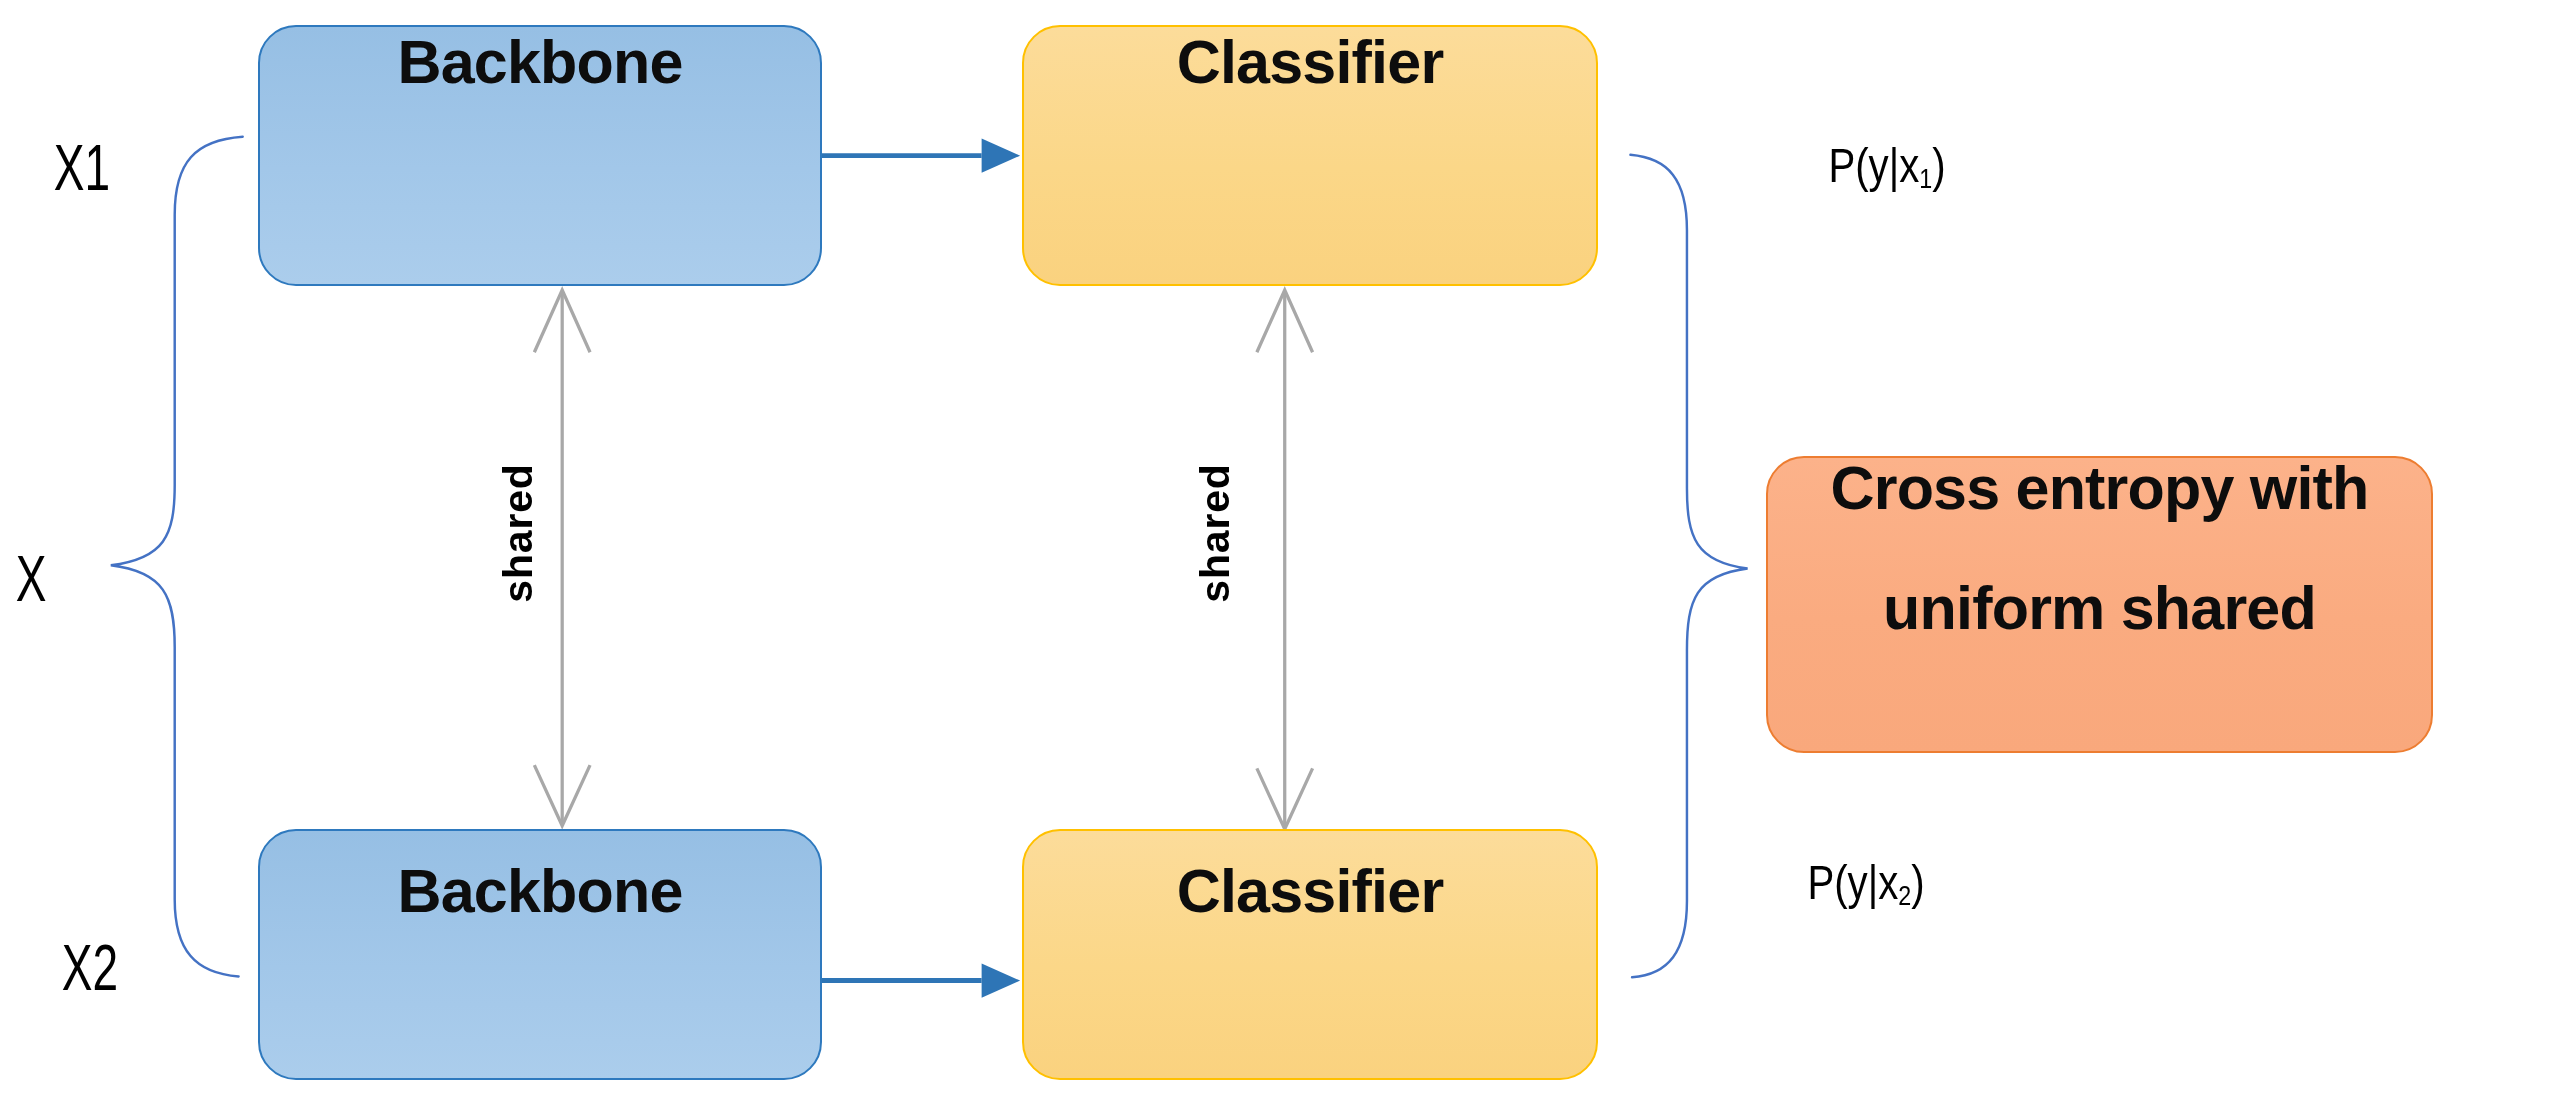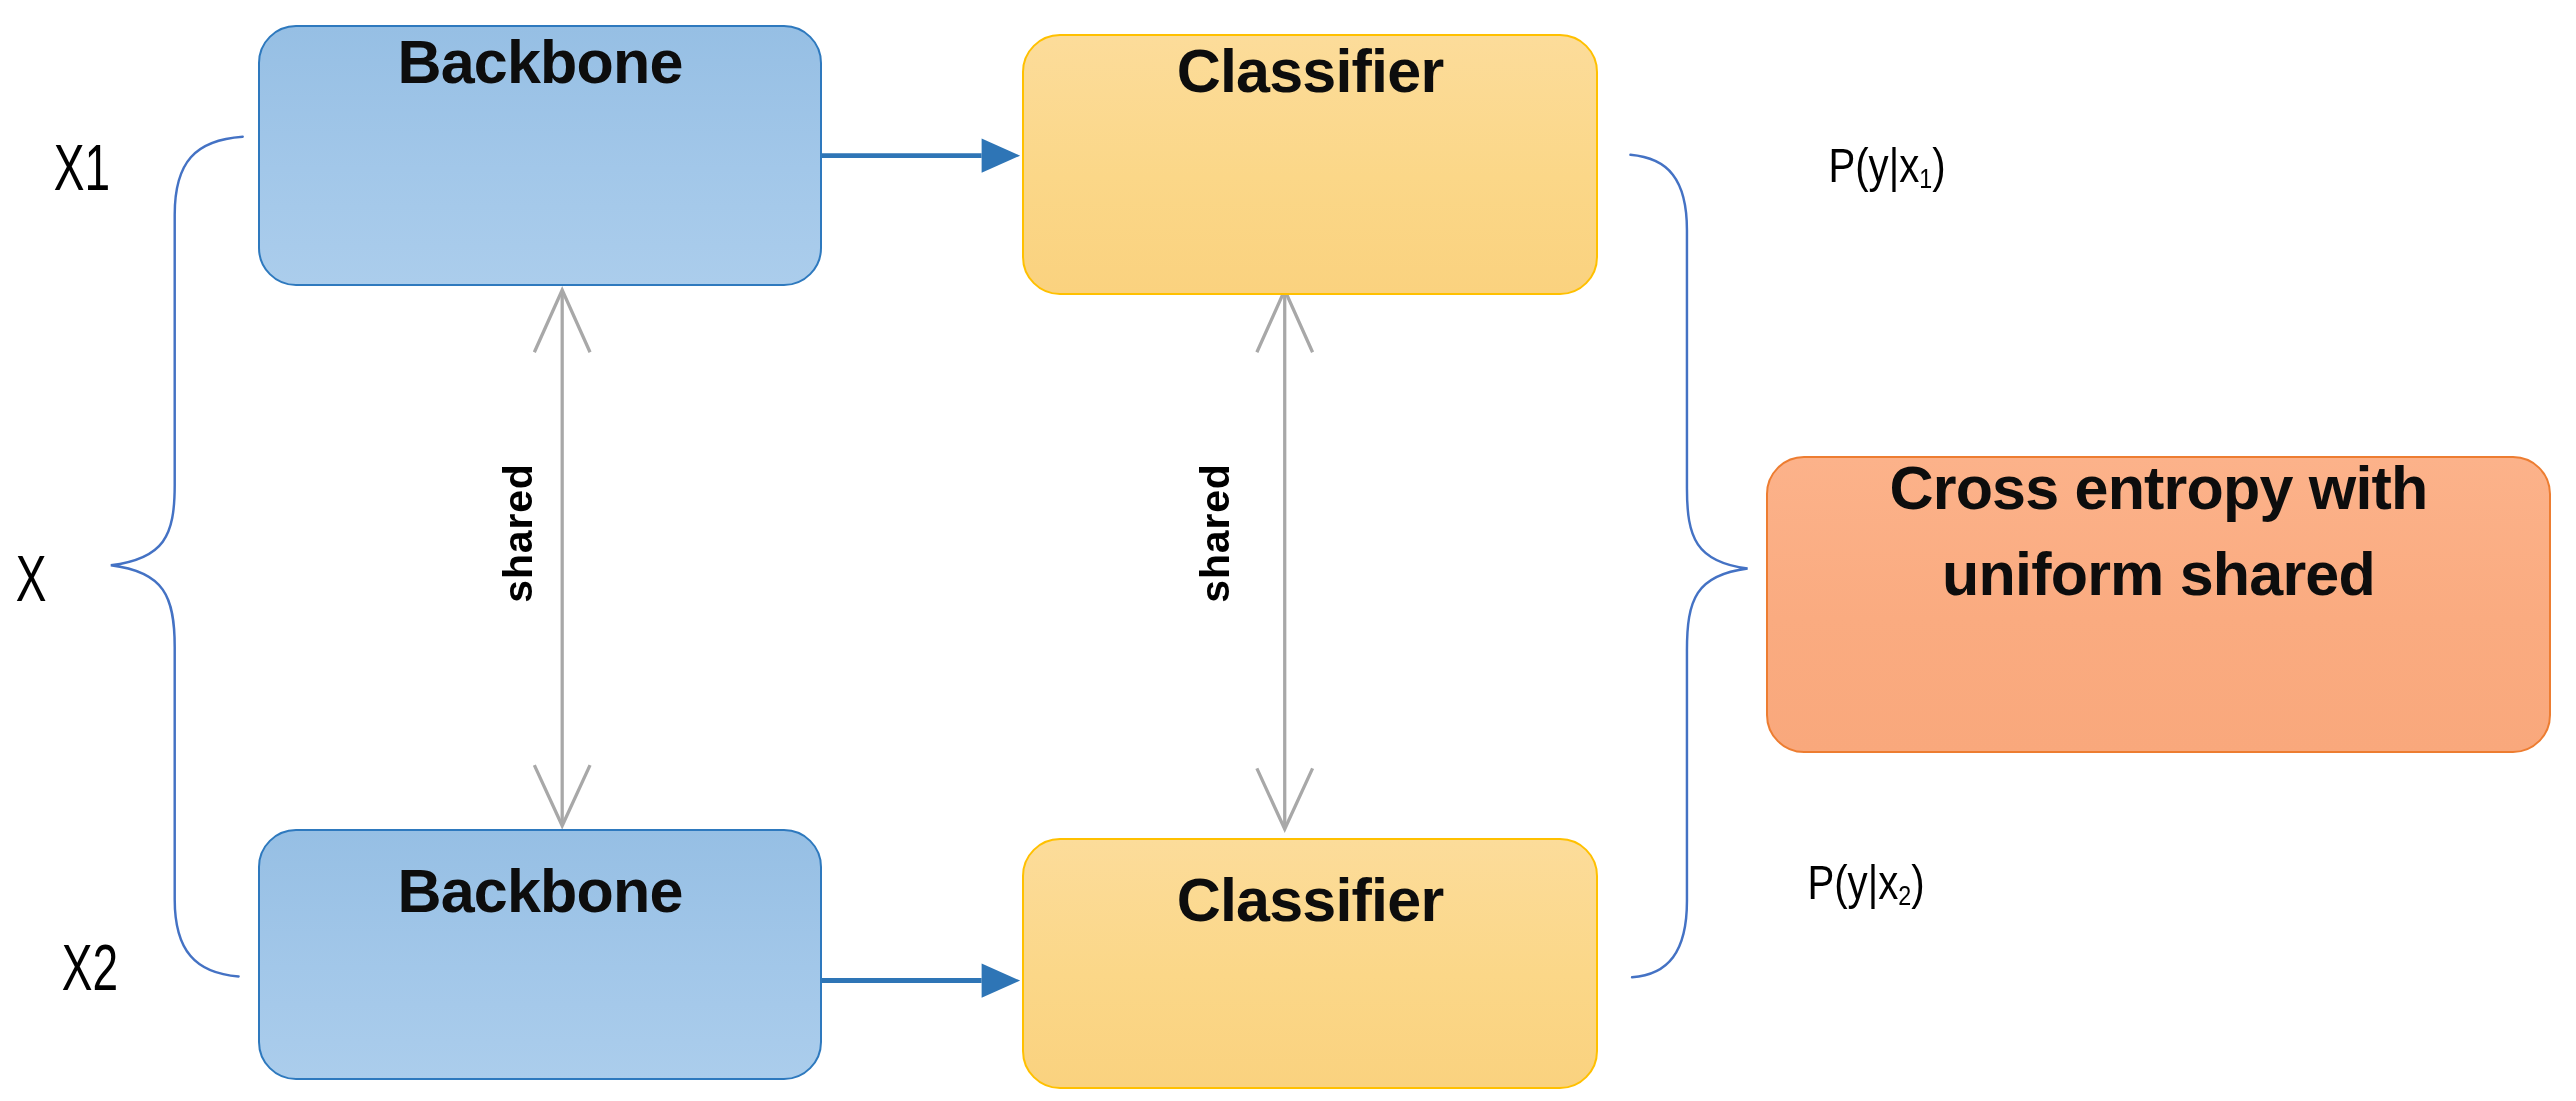--- a/index.html
+++ b/index.html
@@ -29,34 +29,33 @@
     box-sizing: border-box;
     text-align: center;
   }
   .node.blue {
     background: linear-gradient(180deg, #96BFE4 0%, #A2C7E9 55%, #ABCDEC 100%);
     border: 2.5px solid #2E79BE;
   }
   .node.gold {
     background: linear-gradient(180deg, #FCDC9A 0%, #FBD788 55%, #FAD27F 100%);
     border: 2.5px solid #FFC000;
-    margin-top: 9px;
   }
   .node.salmon {
     background: linear-gradient(180deg, #FCB28A 0%, #FAAB80 55%, #F9A87C 100%);
     border: 2.5px solid #ED7D31;
   }
   .backbone-top    { left: 258px;  top: 24.6px;   width: 564px; height: 261px; padding-bottom: 66px; }
   .classifier-top  { left: 1022px; top: 24.6px;   width: 576px; height: 261px; padding-bottom: 66px; }
   .backbone-bottom { left: 258px;  top: 829px; width: 564px; height: 251px; padding-top: 24.6px; }
   .classifier-bottom { left: 1022px; top: 829px; width: 576px; height: 251px; padding-top: 24.6px; }
   .loss-box {
-    left: 1766px; top: 456px; width: 785px; height: 297px;
+    left: 1766px; top: 456px; width: 667px; height: 297px;
     padding-bottom: 33px;
-    gap: 25px;
+    gap: 59px;
   }
   .loss-box .loss-line { line-height: 1; }
 
   .io-label {
     position: absolute;
     color: #000000;
     font-size: 64px;
     white-space: nowrap;
     transform: translate(-50%, -50%) scaleX(0.72);
   }

